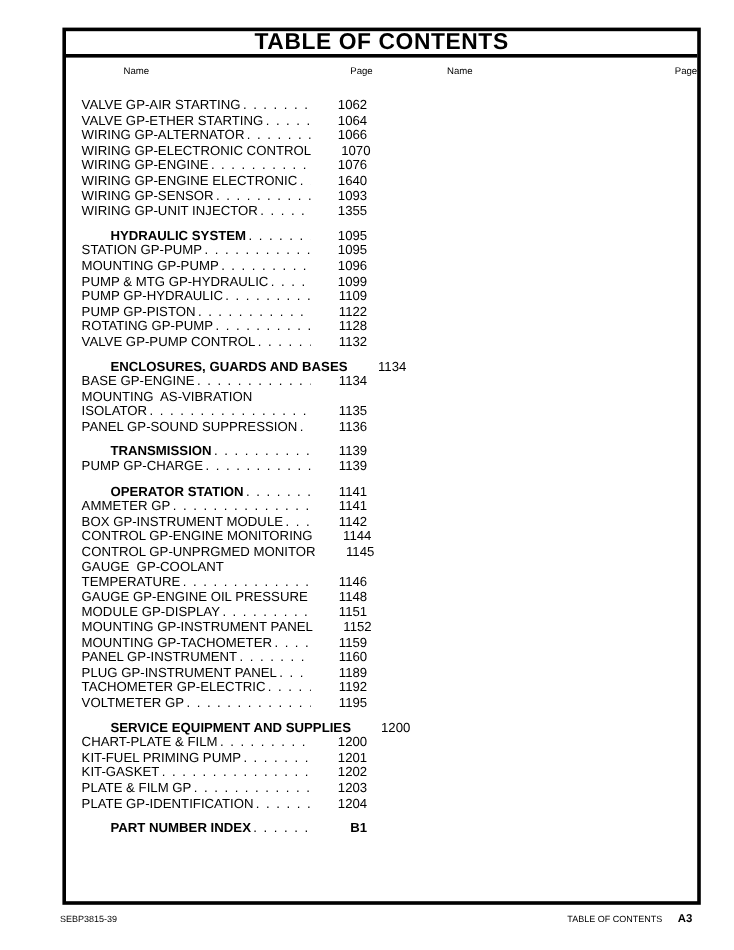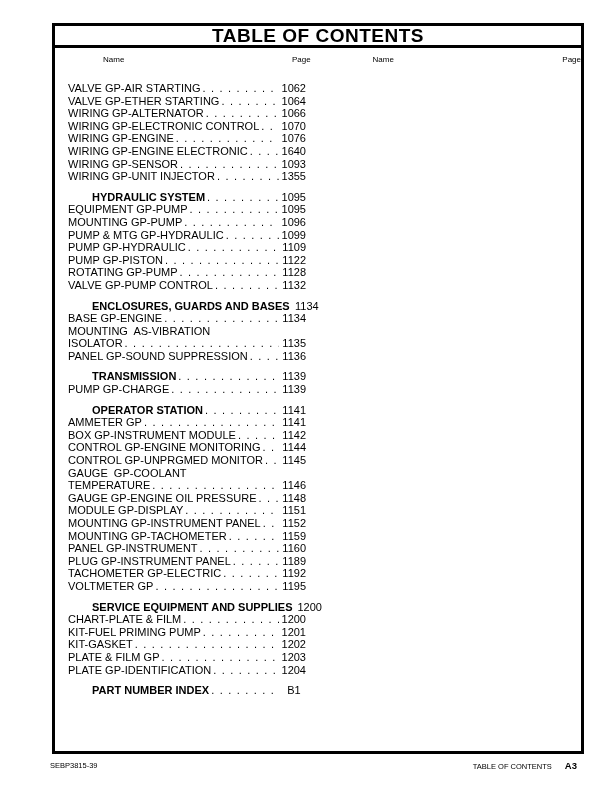--- a/index.html
+++ b/index.html
@@ -64,22 +64,22 @@
   .leader {
     flex: 1 1 auto;
     overflow: hidden;
     white-space: nowrap;
     margin: 0 3px 0 2px;
   }
   .leader::after {
     content: ". . . . . . . . . . . . . . . . . . . . . . . . . . . . . . . . . . . . . . . . . . . . . . . . . . . . . . . .";
     letter-spacing: 1.2px;
   }
-  .pg { flex: 0 0 auto; min-width: 24px; text-align: right; }
-  .pg.bold { font-weight: normal; text-align: center; }
+  .pg { flex: 0 0 auto; min-width: 24px; text-align: right; margin-left: 20px; }
+  .pg.bold { font-weight: bold; }
   .footer {
     position: absolute;
     left: 0; top: 760px;
     width: 612px;
     font-size: 7.5px;
     line-height: 11px;
   }
   .footer .doc-no { position: absolute; left: 50px; top: 0; }
   .footer .right-group {
     position: absolute; right: 35px; top: 0;
@@ -154,21 +154,21 @@
               <span class="pg">1355</span>
             </div>
           </div>
           <div class="toc-section">
             <div class="toc-row bold">
               <span class="lbl">HYDRAULIC SYSTEM</span>
               <span class="leader"></span>
               <span class="pg">1095</span>
             </div>
             <div class="toc-row indent">
-              <span class="lbl">EQUIPMENT GP-PUMP</span>
+              <span class="lbl">STATION GP-PUMP</span>
               <span class="leader"></span>
               <span class="pg">1095</span>
             </div>
             <div class="toc-row indent">
               <span class="lbl">MOUNTING GP-PUMP</span>
               <span class="leader"></span>
               <span class="pg">1096</span>
             </div>
             <div class="toc-row indent">
               <span class="lbl">PUMP &amp; MTG GP-HYDRAULIC</span>

